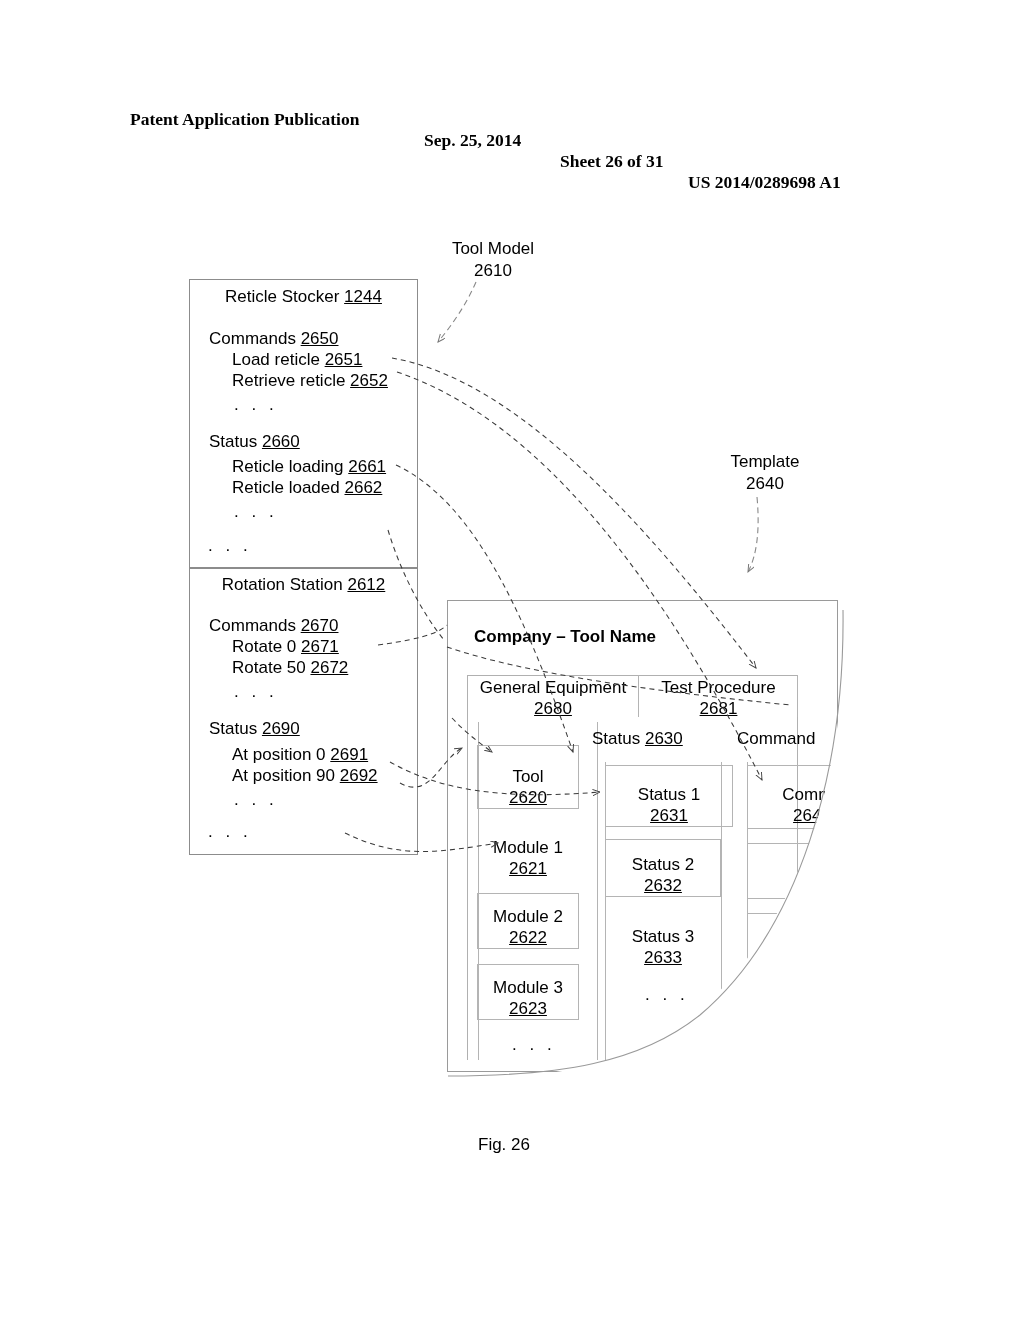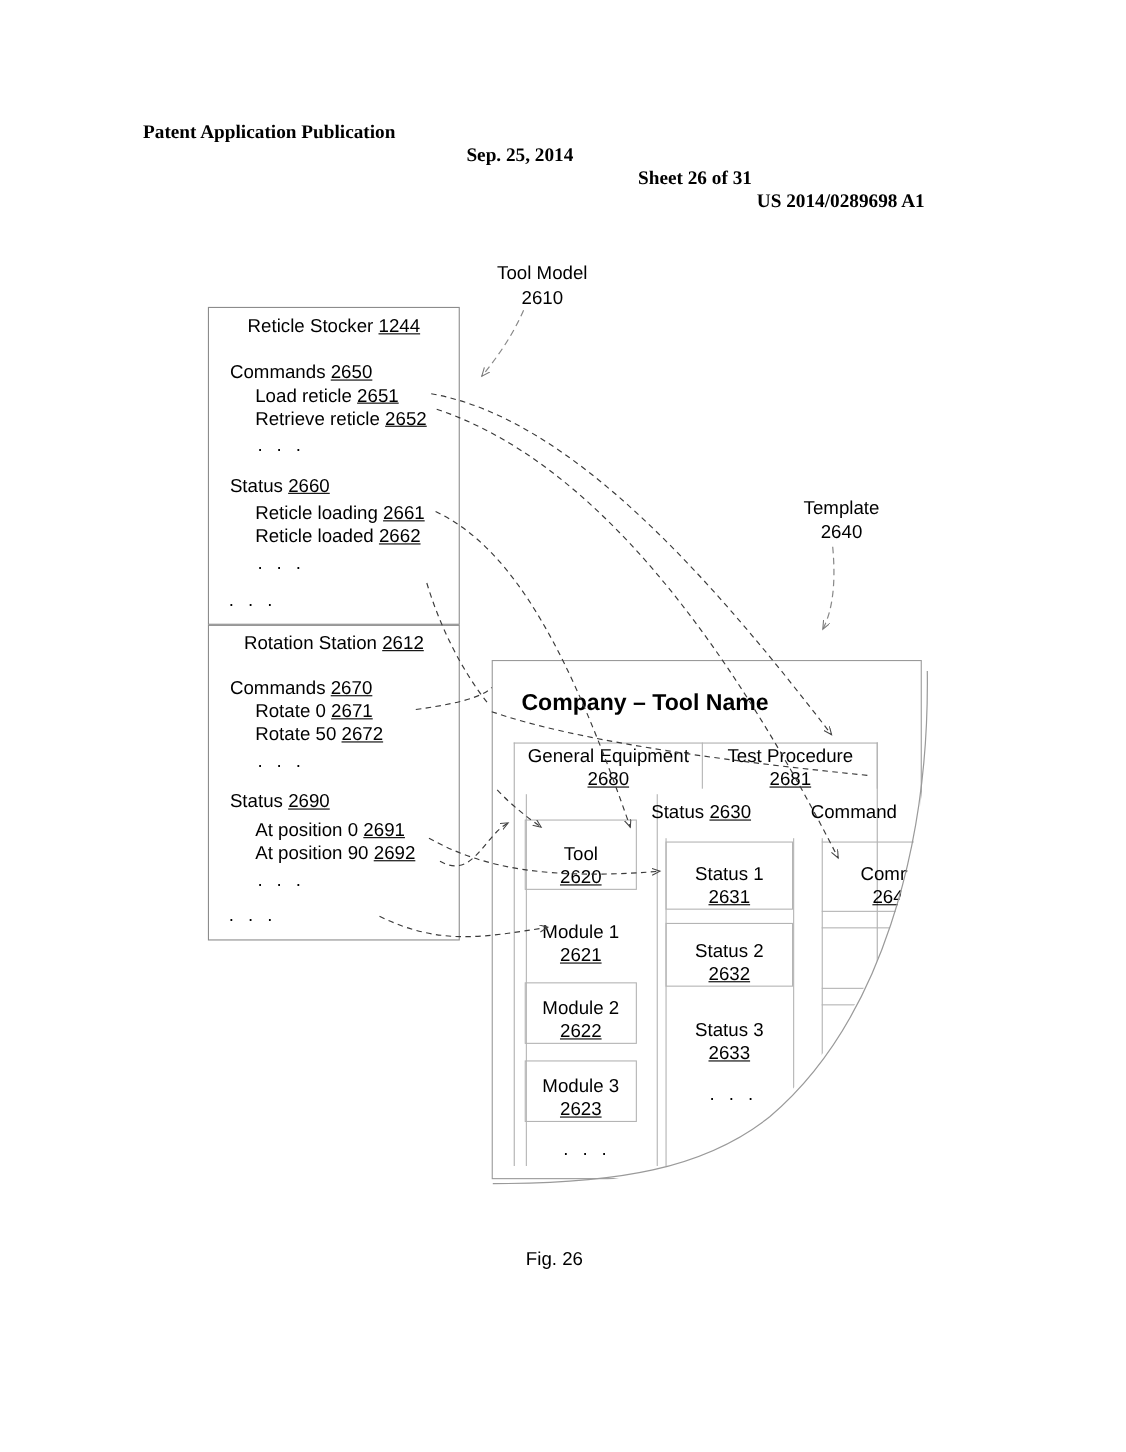--- a/index.html
+++ b/index.html
@@ -15,21 +15,21 @@
 
   
   .hdr{
     position:absolute;top:88px;left:0;width:1024px;
     font-family:"Liberation Serif", serif;
     font-weight:bold;font-size:17.5px;
     white-space:pre;
   }
   .hdr .h1{position:absolute;left:130px;}
   .hdr .h2{position:absolute;left:424px;}
-  .hdr .h3{position:absolute;left:560px;margin-left:20px;}
+  .hdr .h3{position:absolute;left:560px;}
   .hdr .h4{position:absolute;left:688px;text-align:right;}
 
   
   .t{position:absolute;white-space:pre;font-size:17px;line-height:1.0;}
   .u{text-decoration:underline;}
   .b{font-weight:bold;}
   .ctr{text-align:center;}
 
   
   .tmbox{
@@ -109,21 +109,21 @@
   <div class="t" style="left:232px;top:767px;"><span>At position 90</span> <span class="u">2692</span></div>
   <div class="dots" style="left:234px;top:790px;">. . .</div>
 
   <div class="dots" style="left:208px;top:822px;">. . .</div>
 
   <div style="position:absolute;left:0;top:0;width:1024px;height:1320px;
               clip-path: path('M 440 590 L 843 590 L 843 640 C 843 780 800 920 700 1010 C 640 1062 560 1080 440 1080 Z');">
 
     <div class="tmpl-frame" style="left:447px;top:600px;width:391px;height:472px;"></div>
 
-    <div class="t b" style="left:474px;top:628px;font-size:21px;">Company – Tool Name</div>
+    <div class="t b" style="left:474px;top:628px;font-size:17px;">Company – Tool Name</div>
 
     <div class="panel" style="left:467px;top:675px;width:331px;height:385px;border-bottom:none;"></div>
 
     <div style="position:absolute;left:467px;top:675px;width:172px;height:42px;box-sizing:border-box;border-right:1px solid #b4b4b4;padding-left:32px;">
       <div class="t ctr" style="left:0;top:4px;width:172px;position:absolute;">General Equipment</div>
       <div class="t ctr u" style="left:0;top:25px;width:172px;position:absolute;">2680</div>
     </div>
 
     <div style="position:absolute;left:639px;top:675px;width:159px;height:42px;box-sizing:border-box;border-right:1px solid #b4b4b4;">
       <div class="t ctr" style="left:0;top:4px;width:159px;position:absolute;">Test Procedure</div>
@@ -149,21 +149,21 @@
       <span>Module 3</span>
       <span class="ln2">2623</span>
     </div>
     <div class="dots" style="left:512px;top:1035px;">. . .</div>
 
     <div class="t" style="left:592px;top:730px;"><span>Status</span> <span class="u">2630</span></div>
 
     <div class="vline" style="left:605px;top:762px;height:298px;"></div>
     <div class="vline" style="left:721px;top:762px;height:298px;"></div>
 
-    <div class="cell" style="left:605px;top:765px;width:116px;height:62px;">
+    <div class="cell" style="left:605px;top:765px;width:128px;height:62px;">
       <span>Status 1</span>
       <span class="ln2">2631</span>
     </div>
     <div class="cell" style="left:605px;top:839px;width:116px;height:58px;">
       <span>Status 2</span>
       <span class="ln2">2632</span>
     </div>
     <div class="cell" style="left:605px;top:910px;width:116px;height:58px;border:none;">
       <span>Status 3</span>
       <span class="ln2">2633</span>

